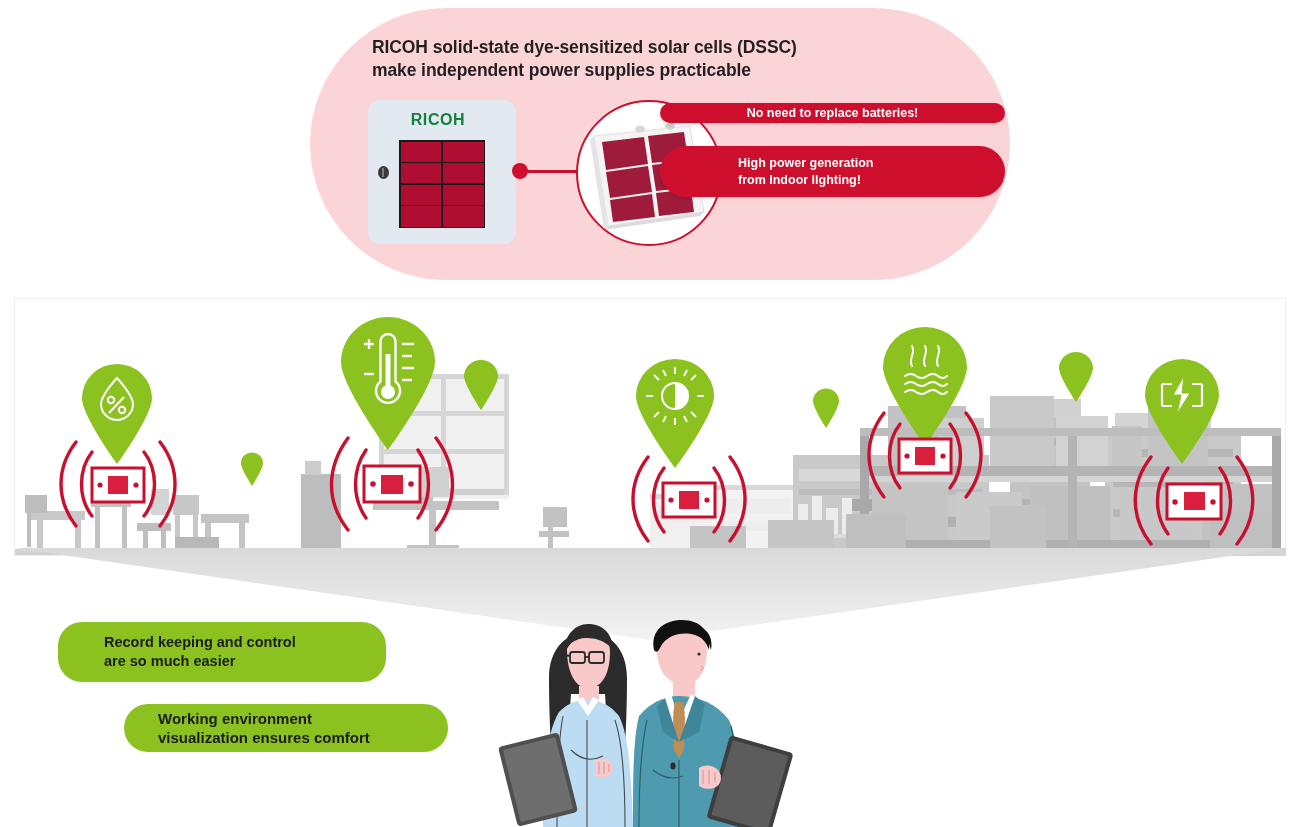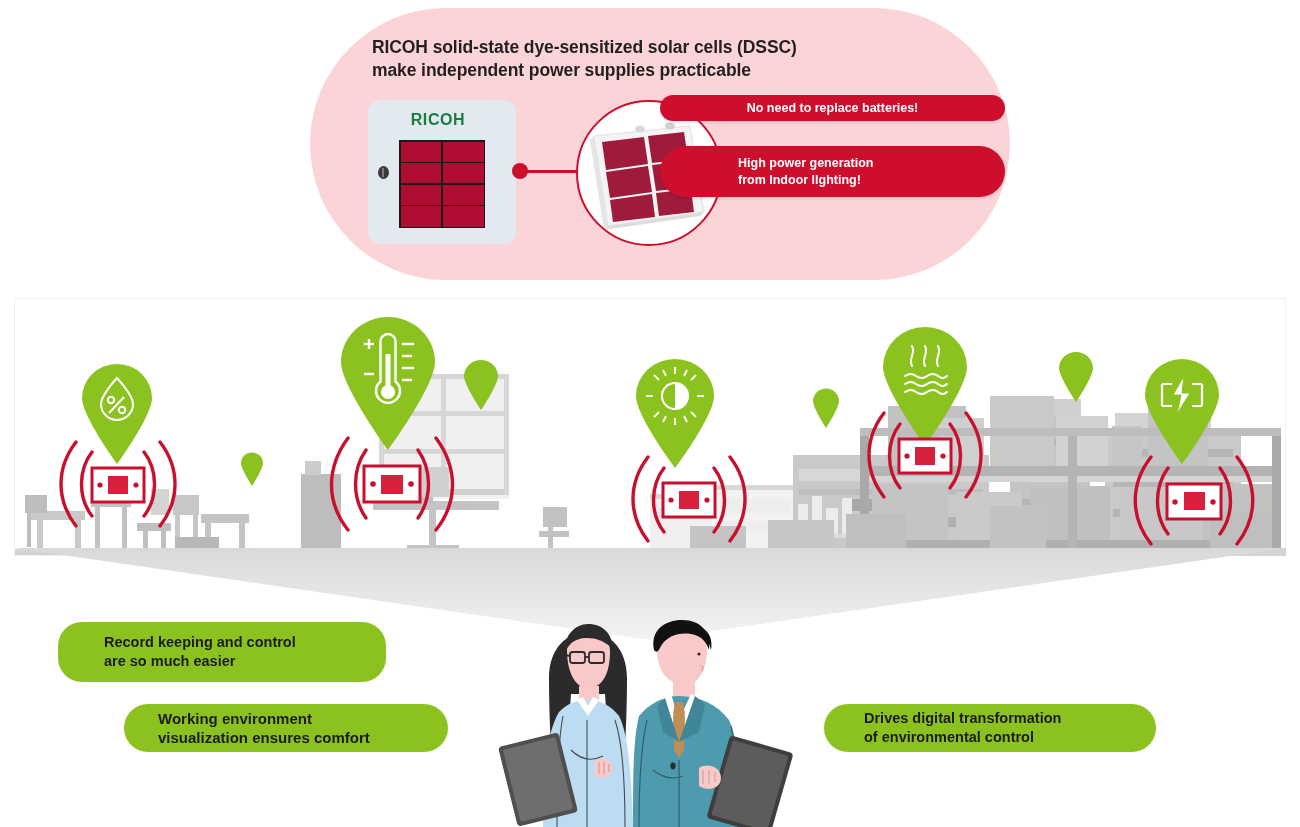--- a/index.html
+++ b/index.html
@@ -90,21 +90,21 @@
     position:absolute;
     background:#CE0E2D;
     color:#ffffff;
     font-size:12.5px; font-weight:bold;
     line-height:1.3;
     display:flex; align-items:center;
     white-space:pre-line;
     box-shadow:0 2px 3px rgba(0,0,0,0.10);
   }
   .feat-1 {
-    left:660px; top:95px; width:345px; height:26px;
+    left:660px; top:103px; width:345px; height:20px;
     border-radius:18px;
     justify-content:center;
   }
   .feat-2 {
     left:660px; top:146px; width:345px; height:51px;
     border-radius:25.5px;
     padding-left:78px;
   }
   .feat-3 {
     left:660px; top:208px; width:345px; height:51px;
@@ -543,22 +543,20 @@
         </linearGradient>
       </defs>
       <polygon points="0,0 1272,0 636,92" fill="url(#gfun)"></polygon>
     </svg>
   </div>
 
   <div class="gpill gp-1">Record keeping and control
 are so much easier</div>
   <div class="gpill gp-2">Working environment
 visualization ensures comfort</div>
-  <div class="gpill gp-4">Drives digital transformation
-of environmental control</div>
 
   <div class="people">
     <svg width="326" height="207" viewBox="0 0 326 207" aria-hidden="true">
 
       <g>
 
         <path d="M62 58 C62 28 80 12 101 12 C122 12 140 28 140 58 C140 96 138 140 134 178 L118 178 C120 140 120 100 118 74 L84 74 C82 100 82 140 84 178 L68 178 C64 140 62 96 62 58 Z" fill="#2b2b2b"></path>
 
         <rect x="92" y="66" width="20" height="22" fill="#F9C8C8"></rect>
 

